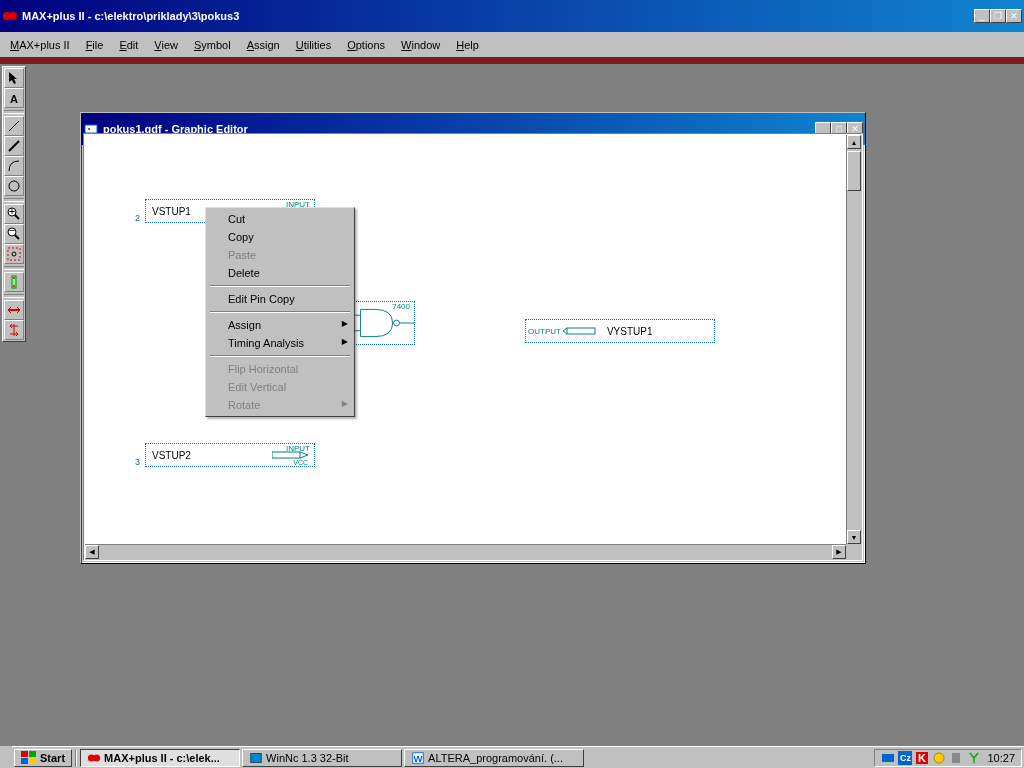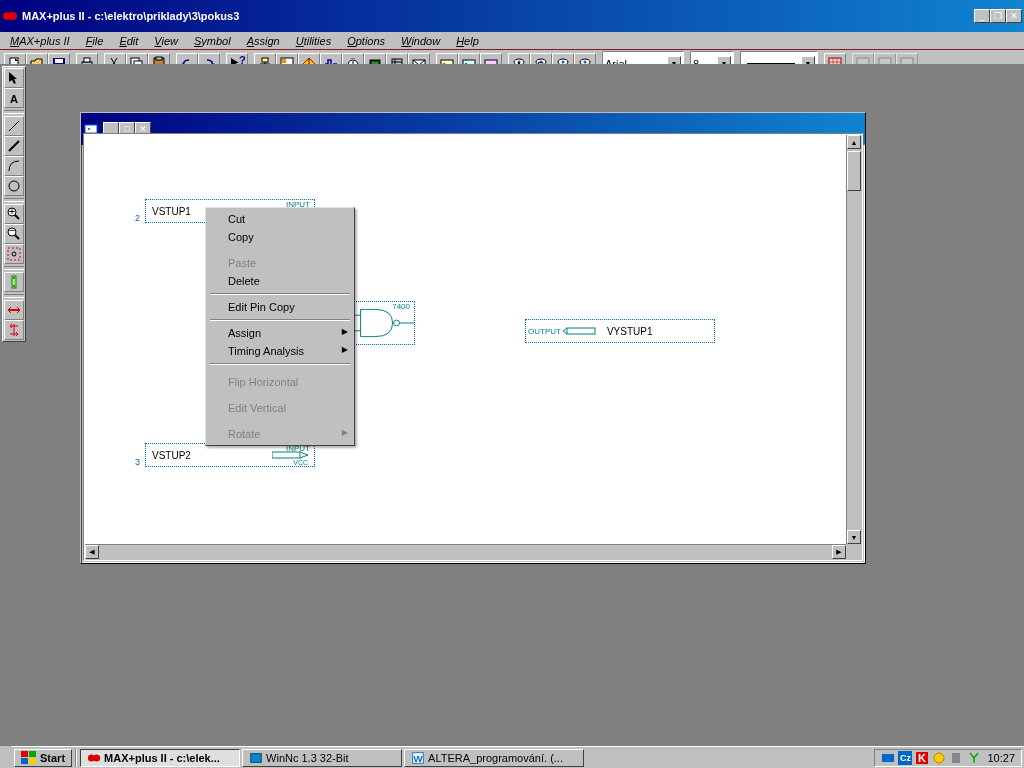--- a/index.html
+++ b/index.html
@@ -4,21 +4,21 @@
 <style>
 * { margin: 0; padding: 0; box-sizing: border-box; font-family: "MS Sans Serif", Arial, sans-serif; font-size: 11px; }
 body { width: 1024px; height: 768px; background: #c0c0c0; overflow: hidden; position: relative; }
 
 .titlebar { height: 18px; background: linear-gradient(90deg, #000080, #1084d0); color: #fff; display: flex; align-items: center; padding: 16px 2px; }
 .titlebar .icon { width: 16px; height: 14px; margin-right: 4px; display: flex; align-items: center; justify-content: center; }
 .titlebar .title { font-weight: bold; font-size: 11px; flex: 1; }
 .titlebar .win-btns { display: flex; gap: 0; }
 .win-btn { width: 16px; height: 14px; background: #c0c0c0; border: 1px solid; border-color: #fff #404040 #404040 #fff; font-family: Marlett, Arial; font-size: 9px; text-align: center; line-height: 12px; cursor: pointer; }
 
-.menubar { height: 18px; background: #c0c0c0; display: flex; align-items: center; padding: 0 2px; border-bottom: 1px solid #7f1d1d; font-style: italic; }
+.menubar { height: 32px; background: #c0c0c0; display: flex; align-items: center; padding: 0 2px; border-bottom: 7px solid #7f1d1d; }
 .menubar .menu-item { padding: 2px 8px; cursor: pointer; }
 .menubar .underline { text-decoration: underline; }
 
 .toolbar { height: 28px; background: #c0c0c0; display: flex; align-items: center; padding: 2px 4px; gap: 0; border-bottom: 1px solid #808080; }
 .tb-btn { width: 22px; height: 22px; background: #c0c0c0; border: 1px solid; border-color: #fff #808080 #808080 #fff; display: flex; align-items: center; justify-content: center; cursor: pointer; margin-right: 0; }
 .tb-btn svg { width: 16px; height: 16px; }
 .tb-sep { width: 6px; height: 22px; }
 .tb-select { height: 20px; background: #fff; border: 1px solid; border-color: #808080 #fff #fff #808080; padding: 12px 2px; display: flex; align-items: center; font-size: 11px; }
 .tb-select .dd { width: 14px; height: 16px; background: #c0c0c0; border: 1px solid; border-color: #fff #404040 #404040 #fff; margin-left: 2px; display: flex; align-items: center; justify-content: center; font-size: 7px; }
 
@@ -33,21 +33,21 @@
 .child-content { position: absolute; top: 20px; left: 2px; right: 2px; bottom: 2px; background: #fff; border: 1px solid; border-color: #808080 #fff #fff #808080; }
 .canvas-area { position: absolute; top: 1px; left: 1px; right: 16px; bottom: 16px; background: #fff; overflow: hidden; }
 .scrollbar-v { position: absolute; right: 0; top: 1px; bottom: 16px; width: 16px; background: #c0c0c0; border-left: 1px solid #808080; }
 .scrollbar-v .sb-btn { width: 14px; height: 14px; background: #c0c0c0; border: 1px solid; border-color: #fff #404040 #404040 #fff; position: absolute; left: 0; display:flex; align-items:center; justify-content:center; font-size:7px; }
 .scrollbar-h { position: absolute; bottom: 0; left: 1px; right: 16px; height: 16px; background: #c0c0c0; border-top: 1px solid #808080; }
 .scrollbar-h .sb-btn { height: 14px; width: 14px; background: #c0c0c0; border: 1px solid; border-color: #fff #404040 #404040 #fff; position: absolute; top: 0; display:flex;align-items:center;justify-content:center;font-size:7px; }
 .sb-corner { position: absolute; right: 0; bottom: 0; width: 16px; height: 16px; background: #c0c0c0; }
 
 .context-menu { position: absolute; background: #c0c0c0; border: 1px solid; border-color: #dfdfdf #404040 #404040 #dfdfdf; box-shadow: 2px 2px 2px rgba(0,0,0,0.3); width: 150px; z-index: 100; padding: 2px; }
 .ctx-item { padding: 3px 20px 3px 20px; cursor: pointer; position: relative; }
-.ctx-item.disabled { color: #808080; cursor: default; margin-top: 8px; }
+.ctx-item.disabled { color: #808080; cursor: default; }
 .ctx-item .arrow { position: absolute; right: 4px; font-size: 8px; }
 .ctx-sep { height: 0; border-top: 1px solid #808080; border-bottom: 1px solid #fff; margin: 3px 2px; }
 
 .taskbar { position: absolute; bottom: 0; left: 12px; right: 0; height: 22px; background: #c0c0c0; border-top: 1px solid #fff; display: flex; align-items: center; padding: 1px 2px; gap: 2px; }
 .start-btn { height: 18px; padding: 0 6px; background: #c0c0c0; border: 1px solid; border-color: #fff #404040 #404040 #fff; display: flex; align-items: center; font-weight: bold; cursor: pointer; }
 .task-btn { height: 18px; padding: 0 6px; background: #c0c0c0; border: 1px solid; border-color: #fff #404040 #404040 #fff; display: flex; align-items: center; cursor: pointer; width: 160px; white-space: nowrap; overflow: hidden; }
 .task-btn.active { border-color: #404040 #fff #fff #404040; background: #dfdfdf; }
 .systray { margin-left: auto; height: 18px; padding: 0 6px; border: 1px solid; border-color: #808080 #fff #fff #808080; display: flex; align-items: center; gap: 3px; }
 .tray-icon { width: 14px; height: 14px; display: inline-flex; align-items: center; justify-content: center; }
 
@@ -368,20 +368,21 @@
   </div>
 
   <div class="child-window">
     <div class="titlebar">
       <span class="icon">
         <svg viewBox="0 0 16 16">
             <rect x="2" y="4" width="12" height="8" fill="#fff" stroke="#06c"></rect>
             <circle cx="6" cy="8" r="1" fill="#d00"></circle>
           </svg>
       </span>
+      <span class="title">pokus1.gdf - Graphic Editor</span>
       <div class="win-btns">
         <div class="win-btn">_</div>
         <div class="win-btn">□</div>
         <div class="win-btn">✕</div>
       </div>
     </div>
     <div class="child-content">
       <div class="canvas-area">
 
         <div class="io-pin" style="left:60px; top:64px">

